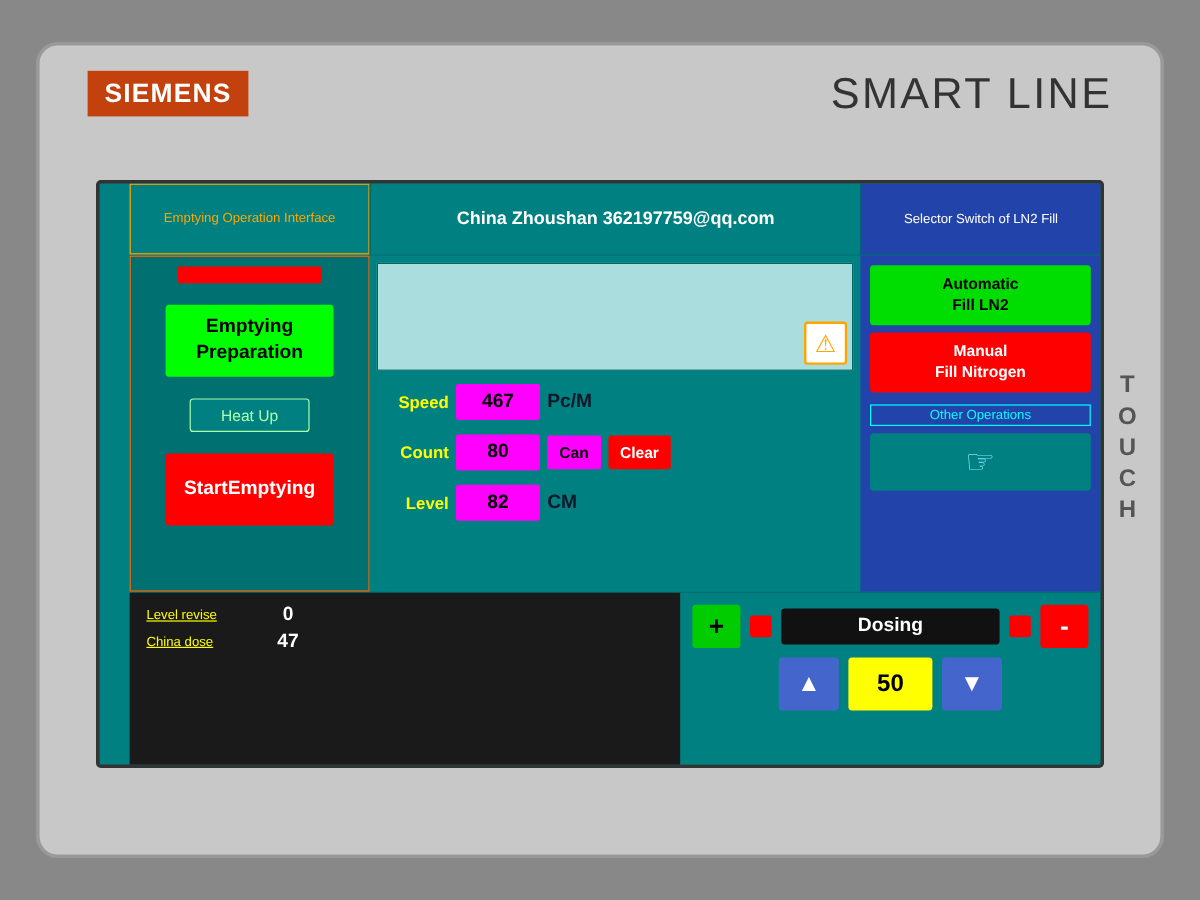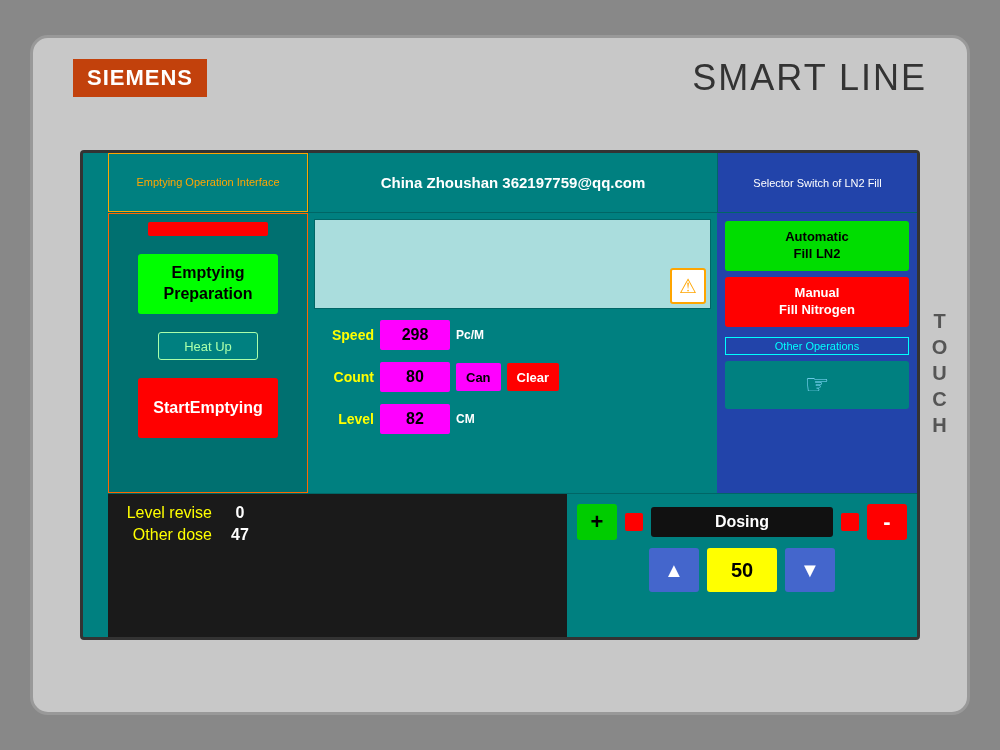--- a/index.html
+++ b/index.html
@@ -271,22 +271,22 @@
       font-weight: bold;
       width: 70px;
       height: 30px;
       display: flex;
       align-items: center;
       justify-content: center;
       border-radius: 2px;
     }
 
     .row-unit {
-      color: #ffffff;
-      font-size: 12px;
+      color: #0f172a;
+      font-size: 16px;
       font-weight: bold;
       width: 50px;
     }
 
     .btn-can {
       background: #ff00ff;
       color: black;
       font-size: 13px;
       font-weight: bold;
       border: none;
@@ -406,23 +406,24 @@
     }
 
     .revise-row {
       display: flex;
       align-items: center;
       gap: 8px;
     }
 
     .revise-label {
       color: yellow;
-      font-size: 16px;
+      font-size: 11px;
       width: 90px;
-      text-align: right;
+      text-align: left;
+      text-decoration: underline;
     }
 
     .revise-value {
       color: white;
       font-size: 16px;
       font-weight: bold;
       width: 40px;
       text-align: center;
     }
 
@@ -577,21 +578,21 @@
       </div>
 
       <div class="center-panel">
         <div class="display-box">
           <div class="warning-icon">⚠</div>
         </div>
         <div class="data-rows">
 
           <div class="data-row">
             <span class="row-label">Speed</span>
-            <div class="row-value">298</div>
+            <div class="row-value">467</div>
             <span class="row-unit">Pc/M</span>
           </div>
 
           <div class="data-row">
             <span class="row-label">Count</span>
             <div class="row-value">80</div>
             <button class="btn-can">Can</button>
             <button class="btn-clear">Clear</button>
           </div>
 
@@ -621,21 +622,21 @@
 
     <div class="screen-bottom">
 
 
       <div class="bottom-center">
         <div class="revise-row">
           <span class="revise-label">Level revise</span>
           <span class="revise-value">0</span>
         </div>
         <div class="revise-row">
-          <span class="revise-label">Other dose</span>
+          <span class="revise-label">China dose</span>
           <span class="revise-value">47</span>
         </div>
       </div>
 
       <div class="bottom-right">
         <div class="dosing-row">
           <button class="btn-plus">+</button>
           <div class="red-small-box"></div>
           <div class="dosing-label-box">Dosing</div>
           <div class="red-small-box"></div>

